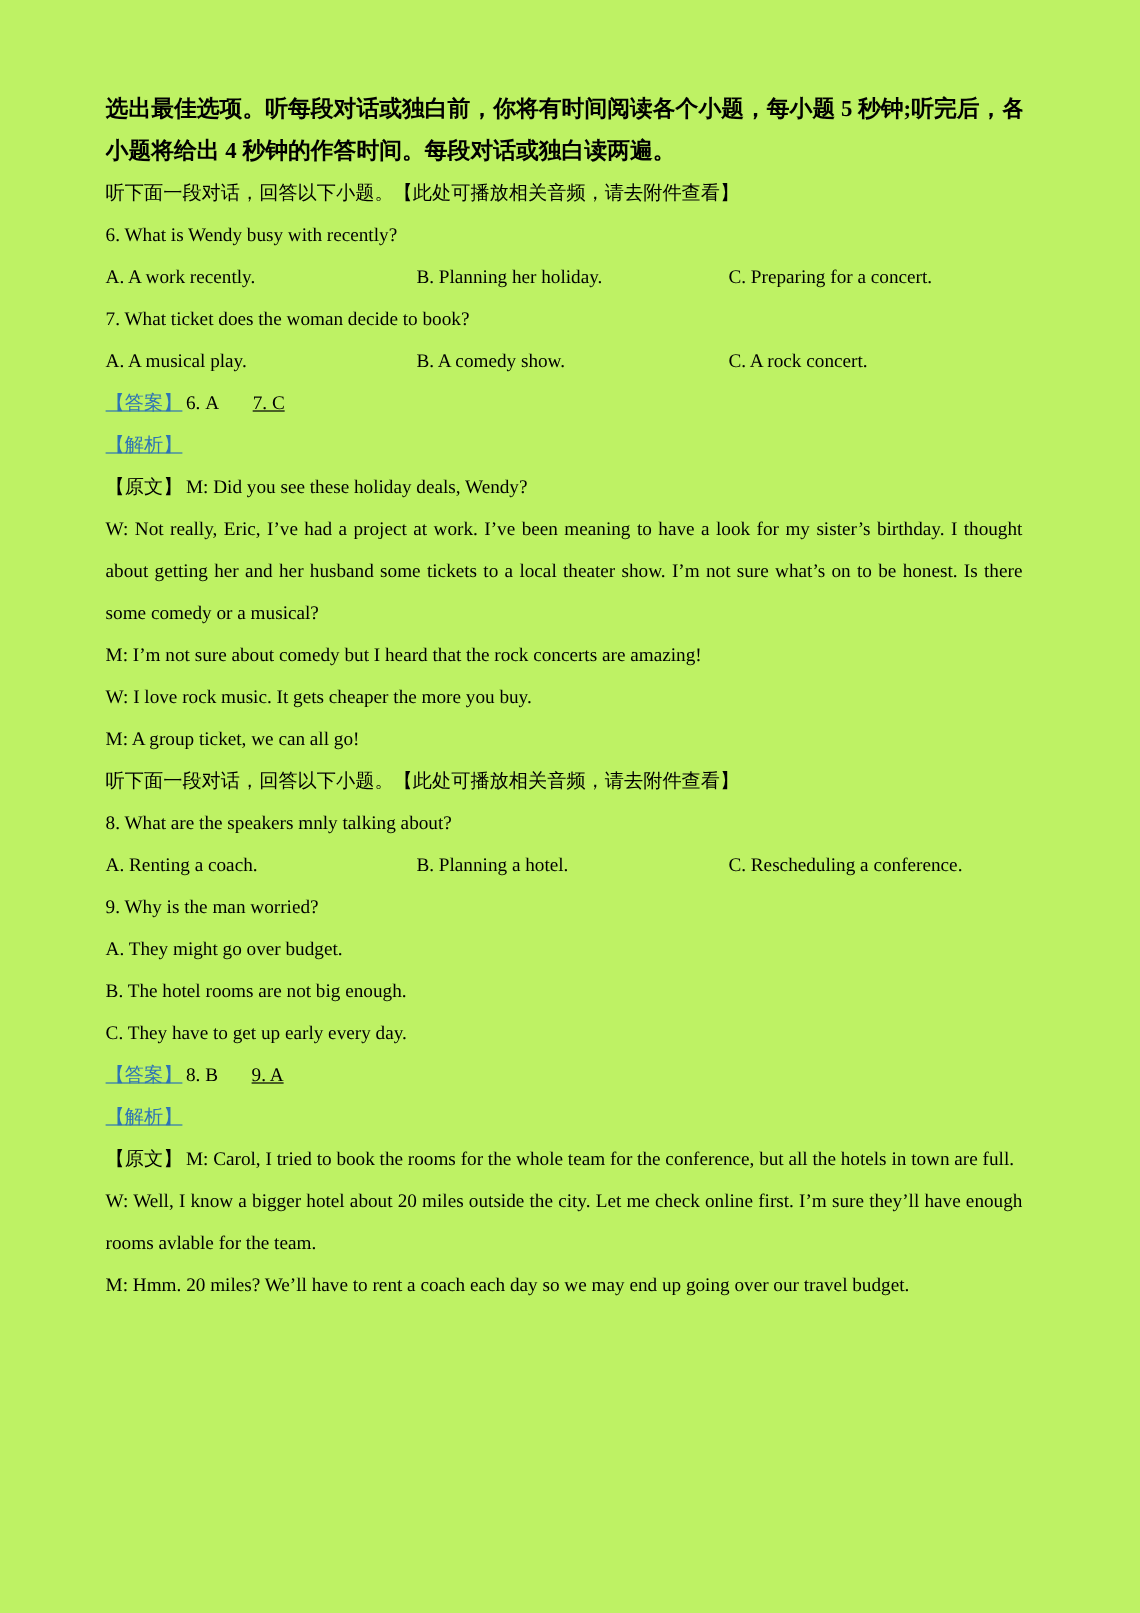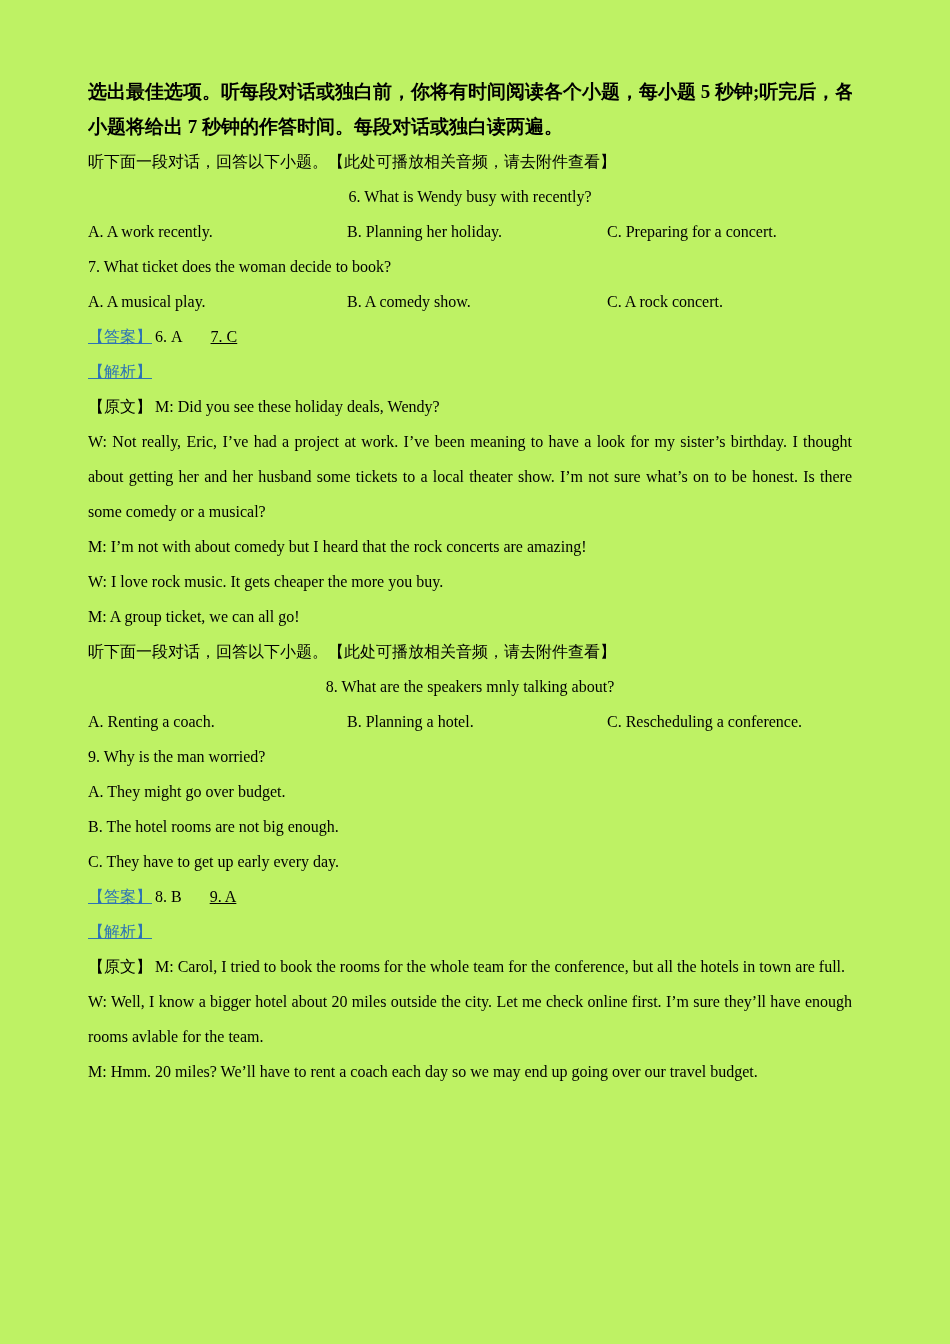--- a/index.html
+++ b/index.html
@@ -16,38 +16,38 @@
     overflow: hidden;
   }
   .page p { margin: 0; line-height: 35px; }
   .heading {
     font-weight: bold;
     font-size: 19px;
     line-height: 37px;
     white-space: nowrap;
     overflow: hidden;
   }
-  .sp { margin-top: 35px; text-align: center; }          
+  .sp { margin-top: 35px; }          
   .opts {
     display: grid;
     grid-template-columns: 259px 260px 1fr;
     line-height: 35px;
   }
   .jt { text-align: justify; }
   .blue { color: #2E74B5; text-decoration: underline; }
   .lbl { margin-right: 3px; }
   .ans2 { margin-left: 28px; text-decoration: underline; }
 </style>
 </head>
 <body>
 
 <div class="page">
 
   <p class="heading">选出最佳选项。听每段对话或独白前，你将有时间阅读各个小题，每小题 5 秒钟;听完后，各</p>
-  <p class="heading">小题将给出 7 秒钟的作答时间。每段对话或独白读两遍。</p>
+  <p class="heading">小题将给出 4 秒钟的作答时间。每段对话或独白读两遍。</p>
 
   <p>听下面一段对话，回答以下小题。【此处可播放相关音频，请去附件查看】</p>
 
   <p class="sp">6. What is Wendy busy with recently?</p>
   <div class="opts">
     <span>A. A work recently.</span>
     <span>B. Planning her holiday.</span>
     <span>C. Preparing for a concert.</span>
   </div>
 
@@ -63,21 +63,21 @@
   </p>
 
   <p>
     <span class="blue">【解析】</span>
   </p>
 
   <p>
     <span class="lbl">【原文】</span><span>M: Did you see these holiday deals, Wendy?</span>
   </p>
   <p class="jt">W: Not really, Eric, I’ve had a project at work. I’ve been meaning to have a look for my sister’s birthday. I thought about getting her and her husband some tickets to a local theater show. I’m not sure what’s on to be honest. Is there some comedy or a musical?</p>
-  <p class="jt">M: I’m not with about comedy but I heard that the rock concerts are amazing!</p>
+  <p class="jt">M: I’m not sure about comedy but I heard that the rock concerts are amazing!</p>
   <p class="jt">W: I love rock music. It gets cheaper the more you buy.</p>
   <p class="jt">M: A group ticket, we can all go!</p>
 
   <p>听下面一段对话，回答以下小题。【此处可播放相关音频，请去附件查看】</p>
 
   <p class="sp">8. What are the speakers mnly talking about?</p>
   <div class="opts">
     <span>A. Renting a coach.</span>
     <span>B. Planning a hotel.</span>
     <span>C. Rescheduling a conference.</span>

